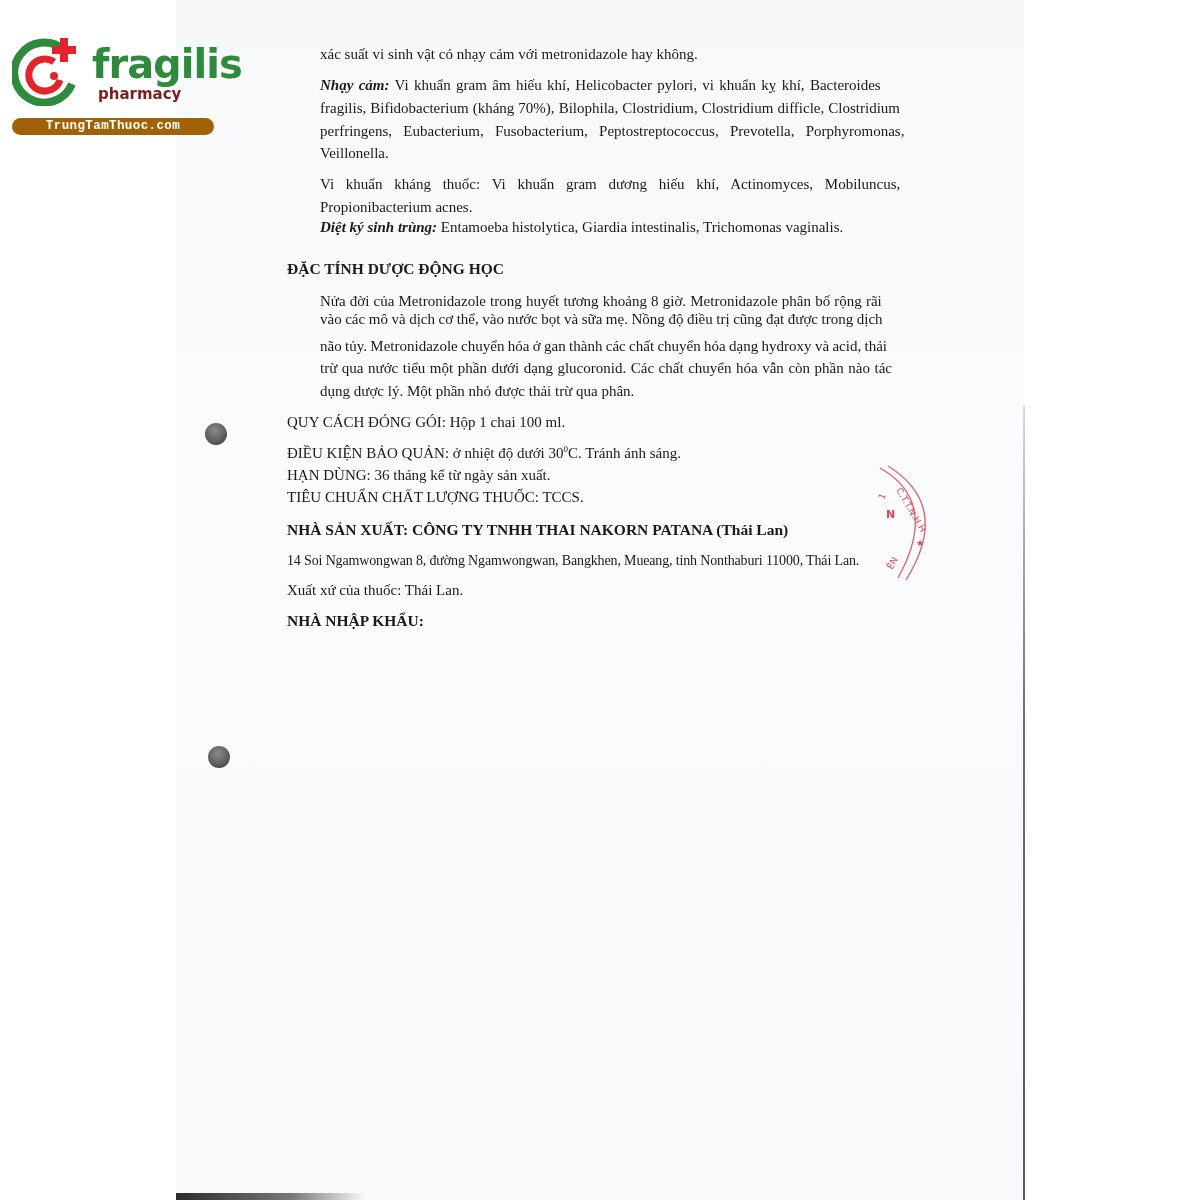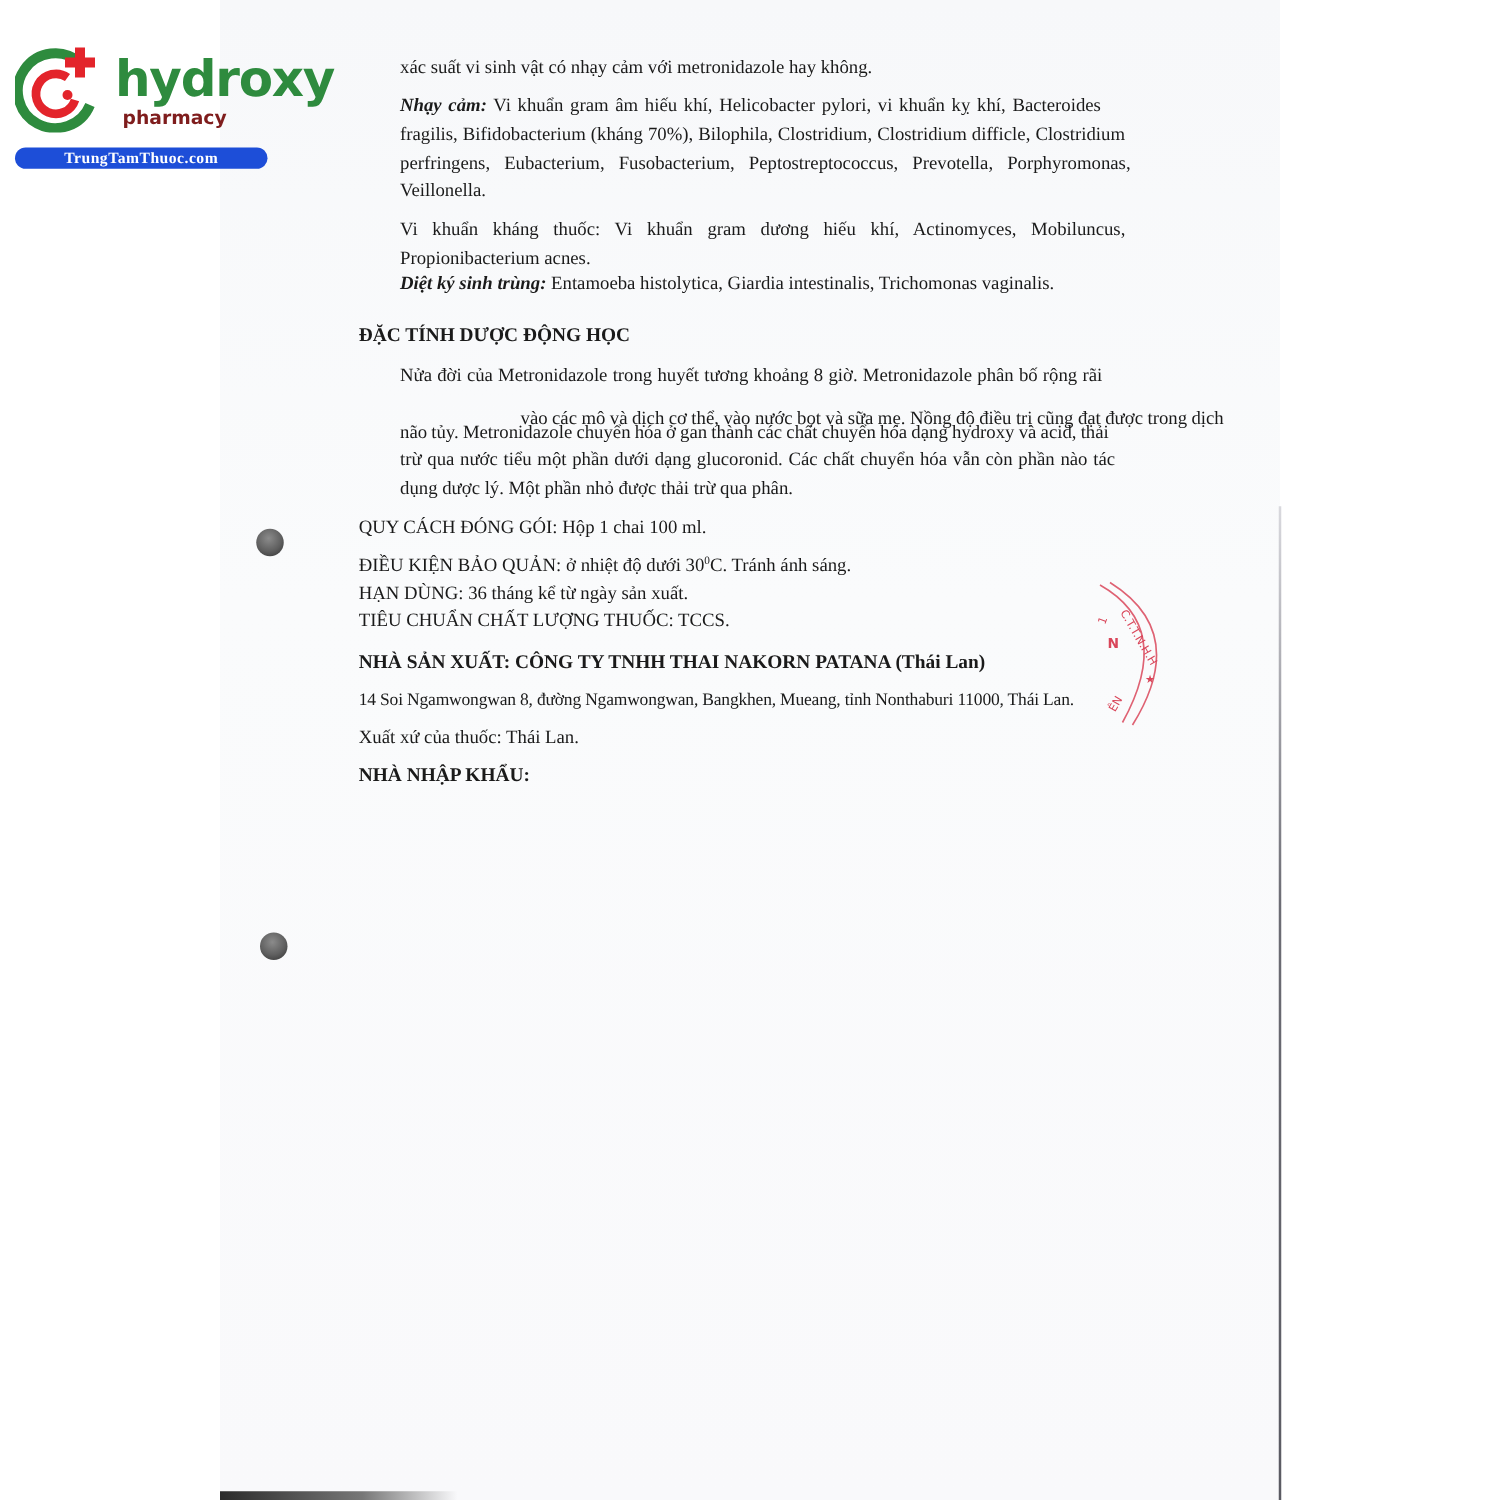--- a/index.html
+++ b/index.html
@@ -32,21 +32,21 @@
     .logo-name {
       position: absolute; left: 84px; top: 8px; font-family: "DejaVu Sans", sans-serif;
       font-size: 40px; font-weight: bold; color: #2e8b3e; letter-spacing: -1px; line-height: 1;
     }
     .logo-sub {
       position: absolute; left: 90px; top: 51px; font-family: "DejaVu Sans", sans-serif;
       font-size: 15px; font-weight: bold; color: #7f1d1d; line-height: 1;
     }
     .logo-url {
       position: absolute; left: 4px; top: 82px; width: 202px; height: 17px; border-radius: 9px;
-      background: #1d4ed8; color: #ffffff; font-family: Liberation Serif, serif; font-weight: bold;
+      background: #a16207; color: #ffffff; font-family: Liberation Mono, monospace; font-weight: bold;
       font-size: 12.5px; text-align: center; line-height: 17px; letter-spacing: 0.4px;
     }
 
     
     .doc { position: absolute; left: 0; top: 0; width: 1200px; }
     .line { position: absolute; font-size: 15px; line-height: 22.5px; white-space: nowrap; }
     .indent { left: 320px; width: 659px; }
     .full { left: 287px; }
     .heading { font-weight: bold; font-size: 15.5px; }
     b, .b { font-weight: normal; }
@@ -67,21 +67,21 @@
 <div class="punch-hole hole-2"></div>
 
 <div class="logo">
   <svg class="logo-mark" viewBox="0 0 70 70">
     <path d="M52 14 A 30 30 0 1 0 60 48" fill="none" stroke="#2e8b3e" stroke-width="8" stroke-linecap="butt"></path>
     <path d="M42 26 A 16 16 0 1 0 48 44" fill="none" stroke="#e3242b" stroke-width="7"></path>
     <rect x="48" y="2" width="8" height="24" fill="#e3242b"></rect>
     <rect x="40" y="10" width="24" height="8" fill="#e3242b"></rect>
     <circle cx="42" cy="40" r="4" fill="#e3242b"></circle>
   </svg>
-  <div class="logo-name">hydroxy</div>
+  <div class="logo-name">fragilis</div>
   <div class="logo-sub">pharmacy</div>
   <div class="logo-url">TrungTamThuoc.com</div>
 </div>
 
 <div class="doc">
 
   <div class="line indent" style="top:43px;">xác suất vi sinh vật có nhạy cảm với metronidazole hay không.</div>
 
   <div class="line indent" style="top:74px; word-spacing:1.6px;">
     <span class="bi">Nhạy cảm:</span><span> Vi khuẩn gram âm hiếu khí, </span><span class="i">Helicobacter pylori</span><span>, vi khuẩn kỵ khí, </span><span class="i">Bacteroides</span>
@@ -94,21 +94,21 @@
     <span class="b">Vi khuẩn kháng thuốc:</span><span> Vi khuẩn gram dương hiếu khí, </span><span class="i">Actinomyces, Mobiluncus,</span>
   </div>
   <div class="line indent i" style="top:196px;">Propionibacterium acnes.</div>
 
   <div class="line indent" style="top:216px;">
     <span class="bi">Diệt ký sinh trùng:</span><span class="i"> Entamoeba histolytica, Giardia intestinalis, Trichomonas vaginalis.</span>
   </div>
 
   <div class="line full heading" style="top:258px;">ĐẶC TÍNH DƯỢC ĐỘNG HỌC</div>
   <div class="line indent" style="top:290px; word-spacing:0.4px;">Nửa đời của Metronidazole trong huyết tương khoảng 8 giờ. Metronidazole phân bố rộng rãi</div>
-  <div class="line indent" style="top:324px; word-spacing:-0.2px;text-align:right;">vào các mô và dịch cơ thể, vào nước bọt và sữa mẹ. Nồng độ điều trị cũng đạt được trong dịch</div>
+  <div class="line indent" style="top:308px; word-spacing:-0.2px;">vào các mô và dịch cơ thể, vào nước bọt và sữa mẹ. Nồng độ điều trị cũng đạt được trong dịch</div>
   <div class="line indent" style="top:335px; word-spacing:-0.4px;">não tủy. Metronidazole chuyển hóa ở gan thành các chất chuyển hóa dạng hydroxy và acid, thải</div>
   <div class="line indent" style="top:357px; word-spacing:0.8px;">trừ qua nước tiểu một phần dưới dạng glucoronid. Các chất chuyển hóa vẫn còn phần nào tác</div>
   <div class="line indent" style="top:380px;">dụng dược lý. Một phần nhỏ được thải trừ qua phân.</div>
 
   <div class="line full" style="top:411px;">
     <span class="b">QUY CÁCH ĐÓNG GÓI:</span><span> Hộp 1 chai 100 ml.</span>
   </div>
 
   <div class="line full" style="top:442px;">
     <span class="b">ĐIỀU KIỆN BẢO QUẢN:</span><span> ở nhiệt độ dưới 30</span><sup>0</sup><span>C. Tránh ánh sáng.</span>

